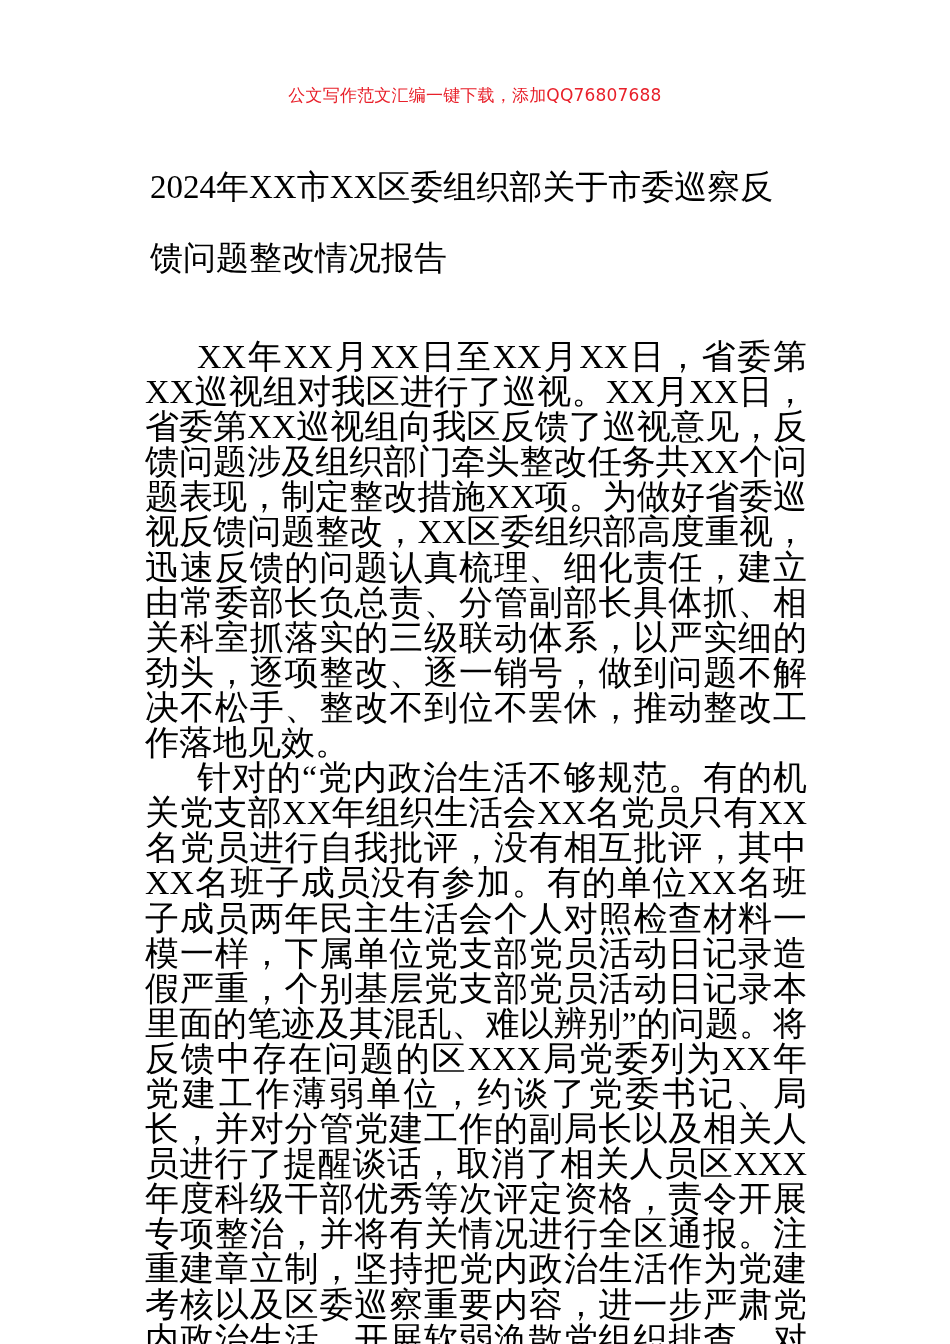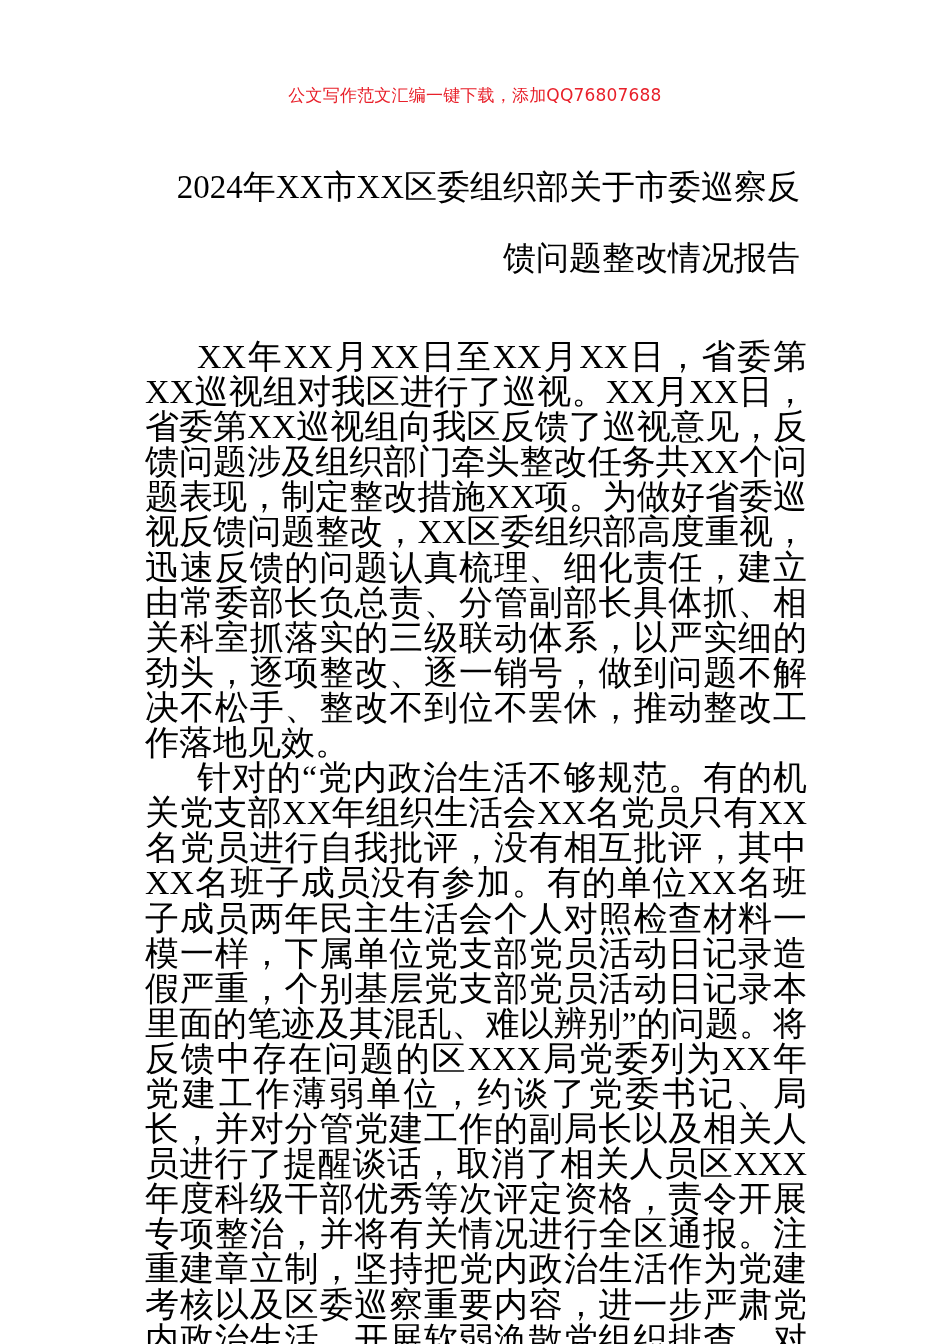--- a/index.html
+++ b/index.html
@@ -31,21 +31,21 @@
       font-family: "DejaVu Sans", "Liberation Sans", sans-serif;
       font-size: 17px;
       color: #e8202a;
       letter-spacing: 0.2px;
     }
     .title {
       position: absolute;
       top: 152px;
       left: 150px;
       width: 650px;
-      text-align: right;
+      text-align: left;
       font-family: "Liberation Serif", "DejaVu Serif", serif;
       font-size: 33px;
       line-height: 71px;
       font-weight: normal;
       margin: 0;
     }
     .body-text {
       position: absolute;
       top: 339px;
       left: 145px;

